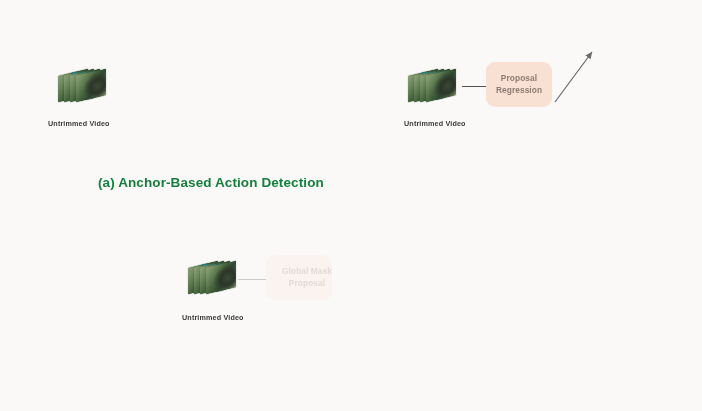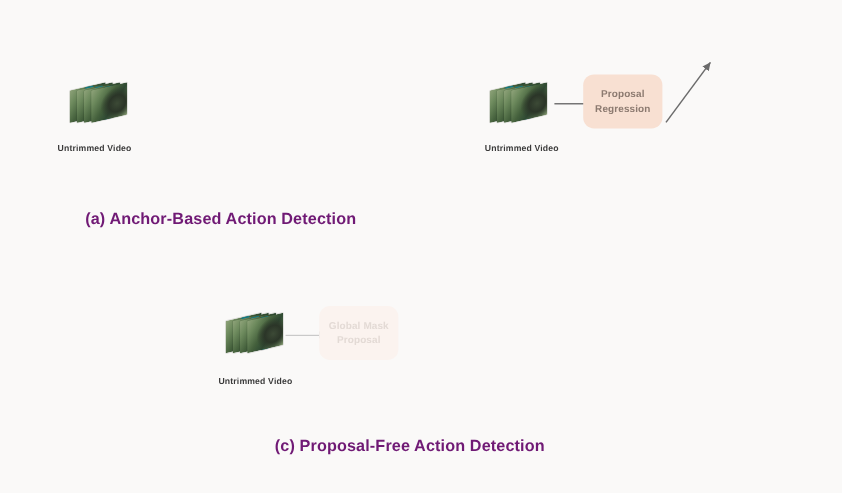--- a/index.html
+++ b/index.html
@@ -21,23 +21,24 @@
   }
 
   
   .panel {
     position: absolute;
   }
   .panel-caption {
     position: absolute;
     font-size: 13.5px;
     font-weight: bold;
-    color: #701a75;
+    color: #15803d;
     letter-spacing: 0.1px;
     white-space: nowrap;
+    margin-left: 27px;
   }
 
   
   .video-stack {
     position: relative;
     width: 48px;
     height: 42px;
   }
   .video-stack .frame {
     position: absolute;
@@ -184,23 +185,22 @@
       <div class="frame f3"></div>
     </div>
 
     <div class="stack-label" style="left:52px; top:117px;">Untrimmed Video</div>
 
     <div class="arrow-h" style="left:108px; top:78px; width:34px; color:#c9c9c9;">
       <span class="shaft"></span>
       <span class="head"></span>
     </div>
 
-    <div class="proc-box" style="left:136px; top:59px; width:66px; height:45px; background:#fbf3ef; color:#e3dad5;">
+    <div class="proc-box" style="left:136px; top:59px; width:66px; height:45px; background:#fbf3ef; color:#e3dad5;justify-content:flex-end;">
       <span>
         <span>Global Mask</span><br>
         <span>Proposal</span>
       </span>
     </div>
 
-    <div class="panel-caption" style="left:99px; top:168px;">(c) Proposal-Free Action Detection</div>
   </div>
 
 </div>
 
 </body></html>

